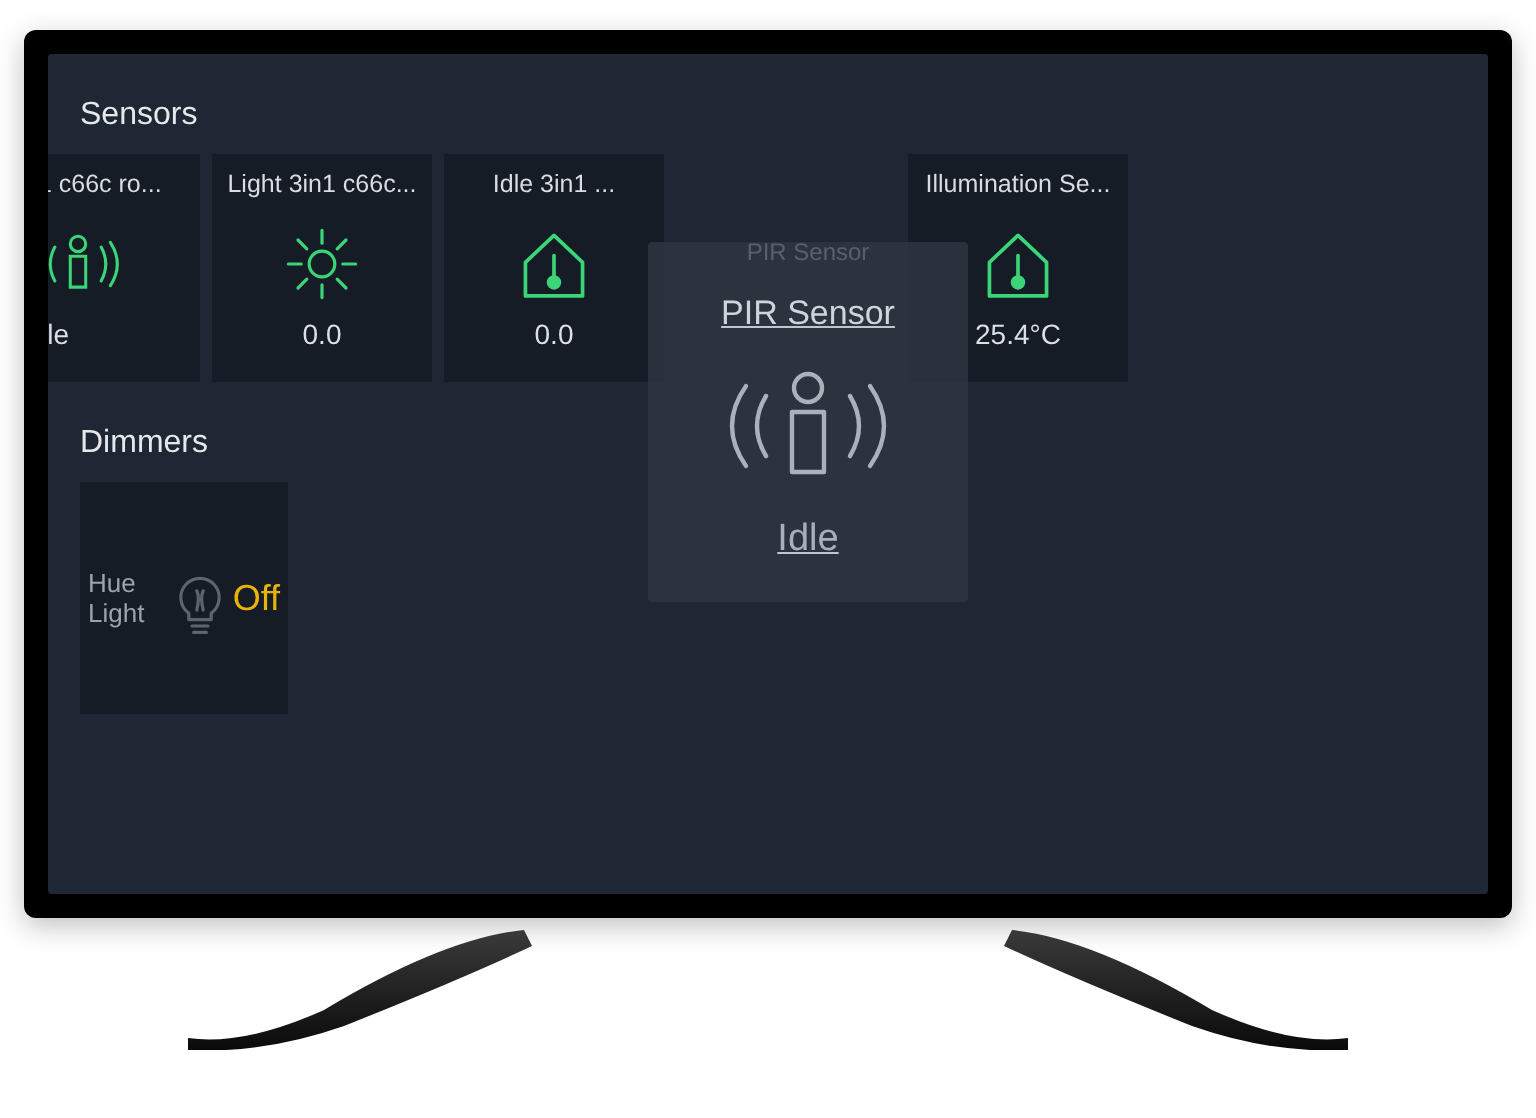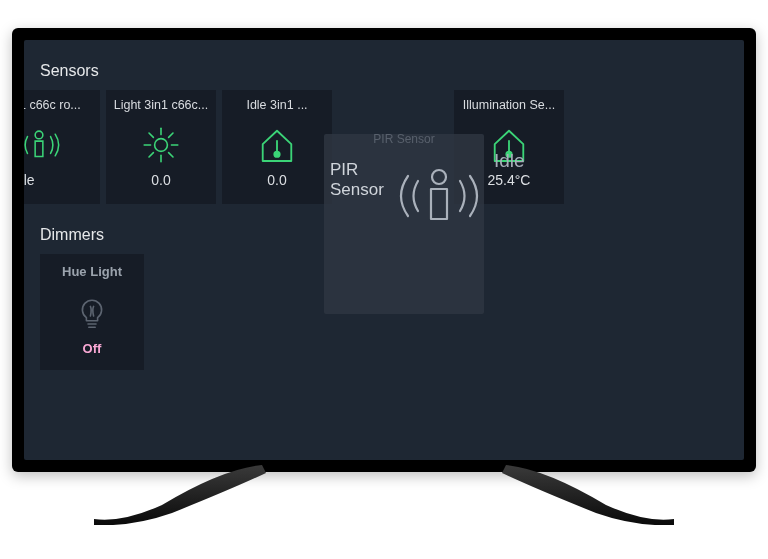--- a/index.html
+++ b/index.html
@@ -7,21 +7,21 @@
     width: 768px;
     height: 559px;
     background: #ffffff;
     font-family: -apple-system, Helvetica, Arial, sans-serif;
     position: relative;
     overflow: hidden;
   }
   .tv-frame {
     position: absolute;
     left: 12px;
-    top: 28px;
+    top: 15px;
     width: 744px;
     height: 444px;
     background: #000;
     border-radius: 6px;
     padding: 12px;
     box-shadow: 0 4px 14px rgba(0,0,0,0.25);
   }
   .screen {
     width: 100%;
     height: 100%;
@@ -83,54 +83,54 @@
     text-align: right;
   }
   .card.partial-left .card-value { text-align:left; width:100%; }
 
   .dimmers-block { margin-top: 16px; margin-left: 6px; }
   .dimmer-card {
     background: #161c26;
     width: 104px;
     height: 116px;
     display: flex;
-    flex-direction: column;
+    flex-direction: row;
     align-items: center;
     padding: 10px 4px;
     color: #7e8894;
-    font-weight: bold;
   }
   .dimmer-title {
     font-size: 13px;
     color: #9ba3ad;
   }
   .dimmer-icon {
     height: 46px;
     display: flex;
     align-items: center;
     justify-content: center;
     margin: 10px 0 6px 0;
   }
-  .dimmer-value { font-size: 13px; color: #f9a8d4; }
+  .dimmer-value { font-size: 18px; color: #eab308; }
 
   
   .popup {
     position: absolute;
     left: 300px;
     top: 94px;
     width: 160px;
     height: 180px;
     background: rgba(46,54,66,0.82);
     display: flex;
-    flex-direction: row;
-    align-items: flex-start;
+    flex-direction: column;
+    align-items: center;
     padding: 16px 6px 10px 6px;
     color: #bfc6ce;
     z-index: 5;
     border-radius: 2px;
+    text-decoration: underline;
   }
   .popup-ghost-title {
     position: absolute;
     top: -2px;
     left: 50%;
     transform: translateX(-50%);
     font-size: 12px;
     color: #58606c;
     white-space: nowrap;
     pointer-events: none;

